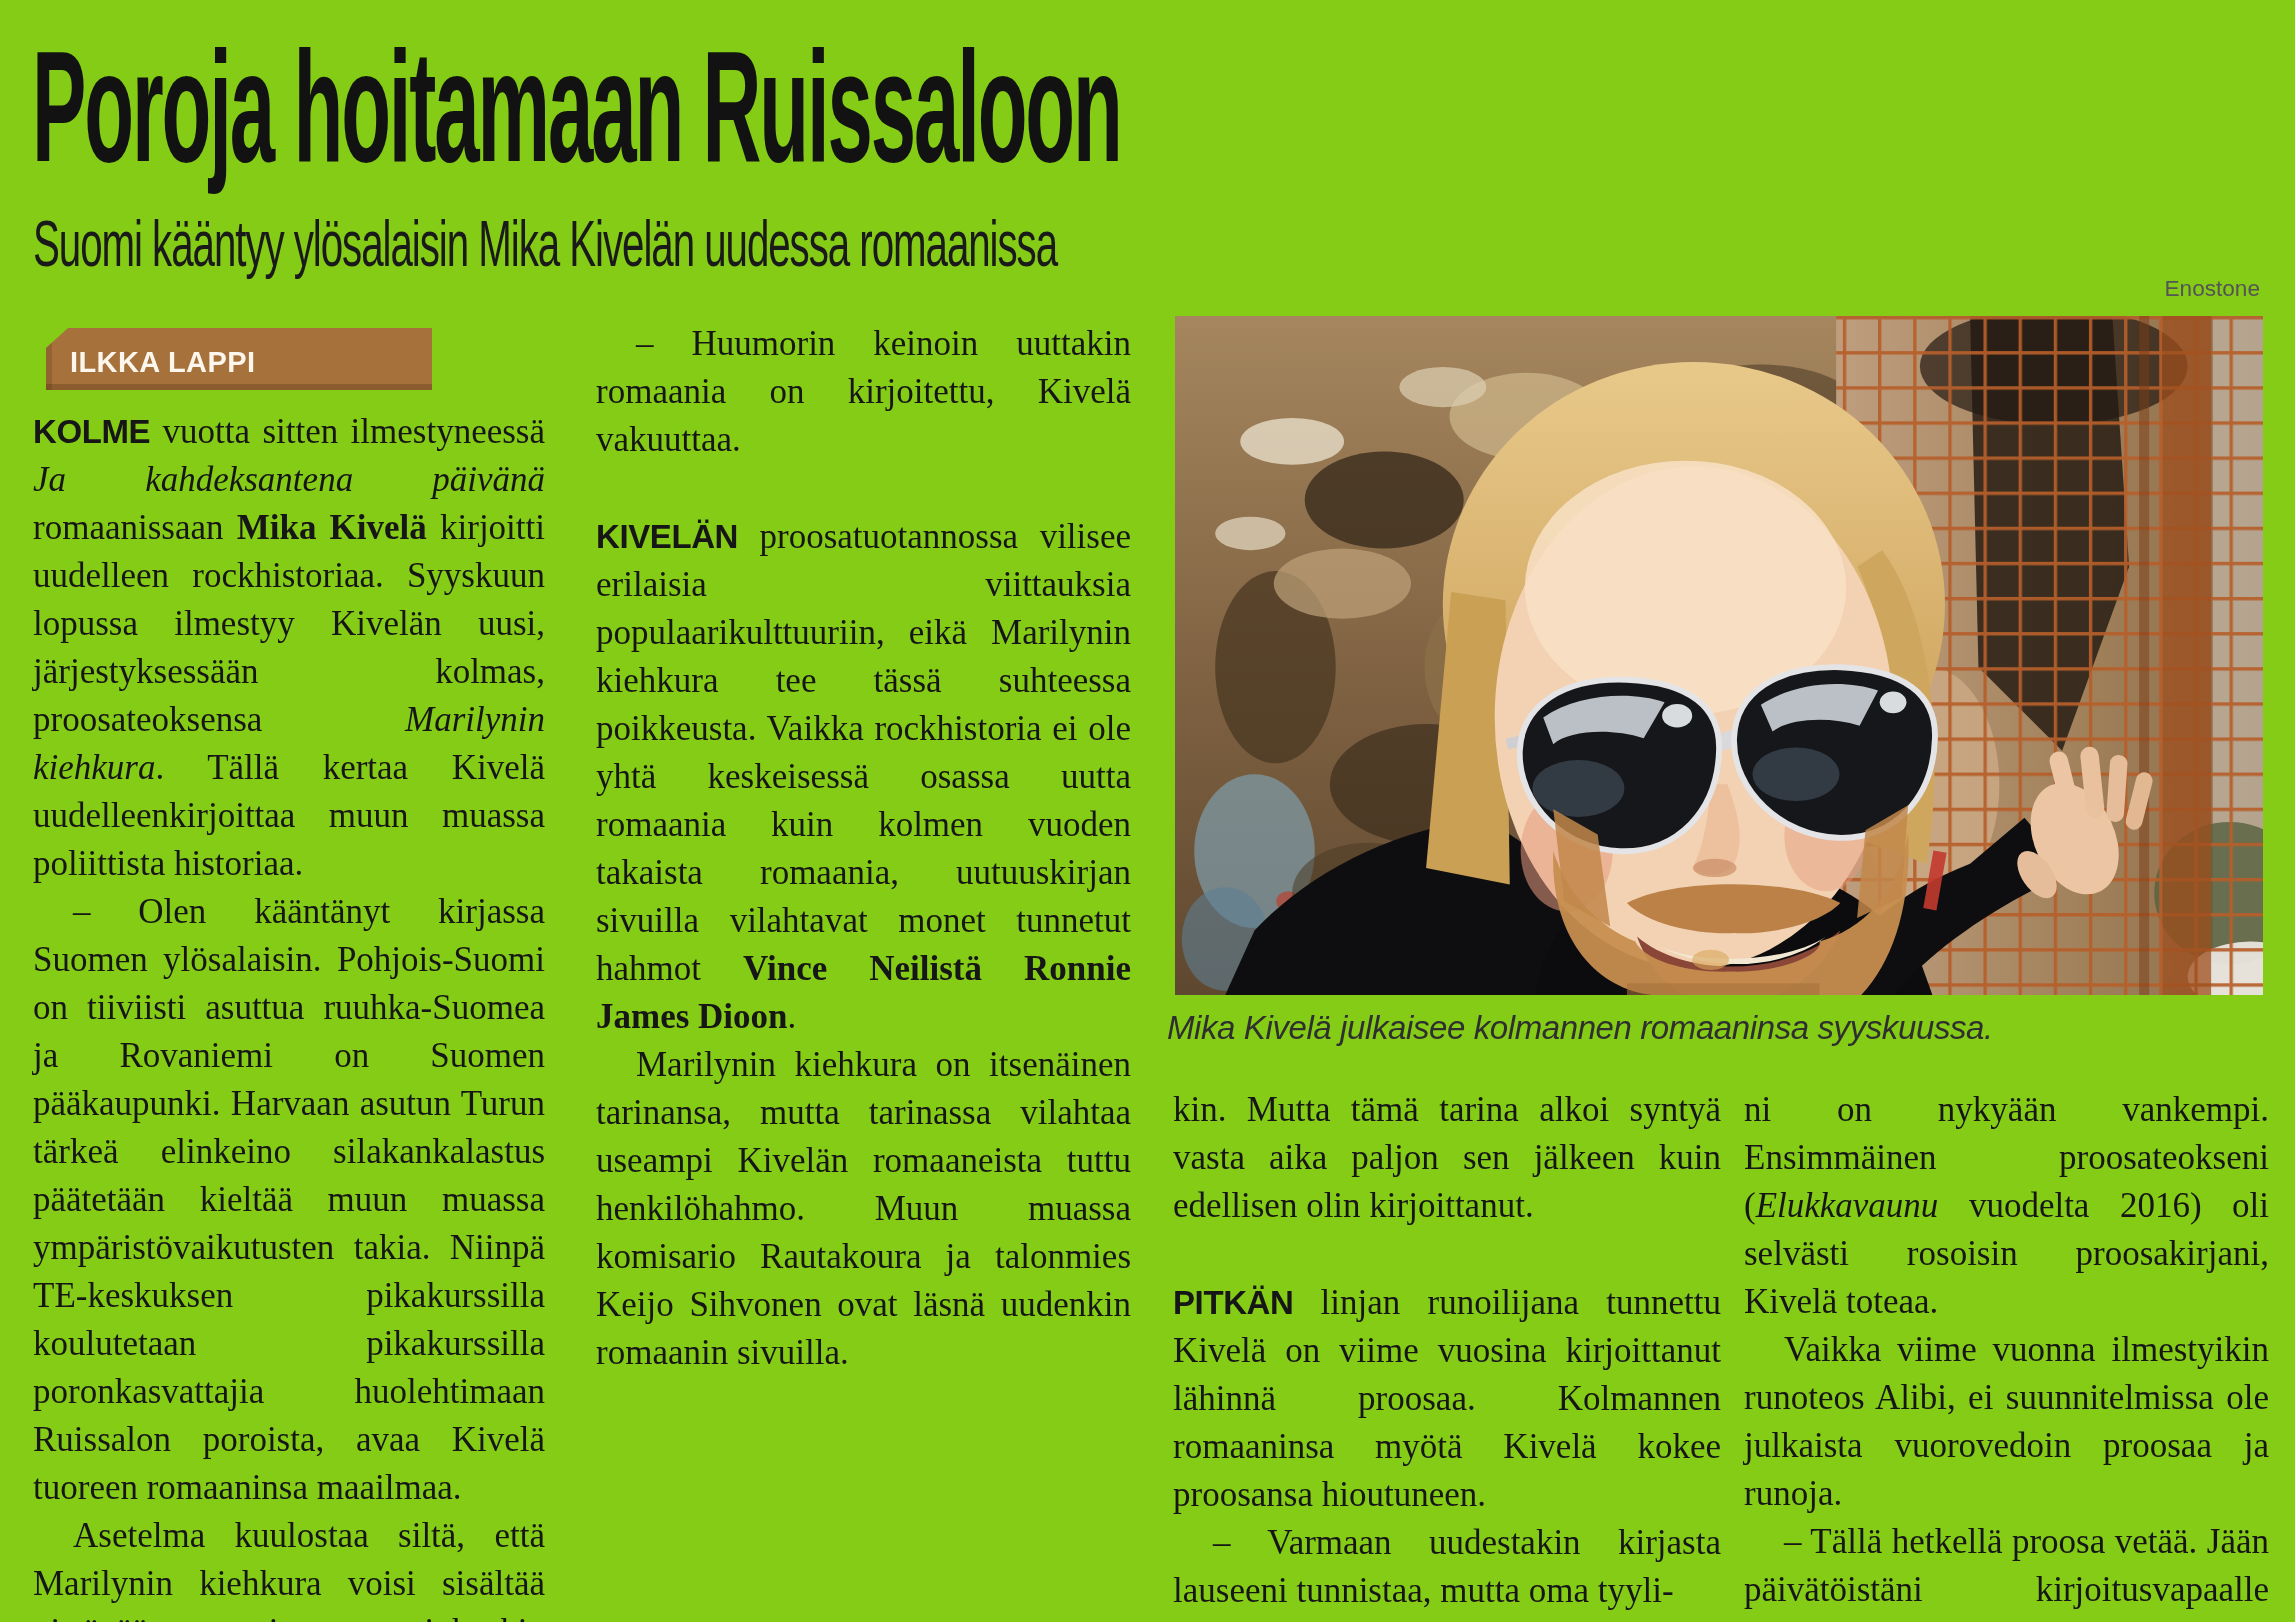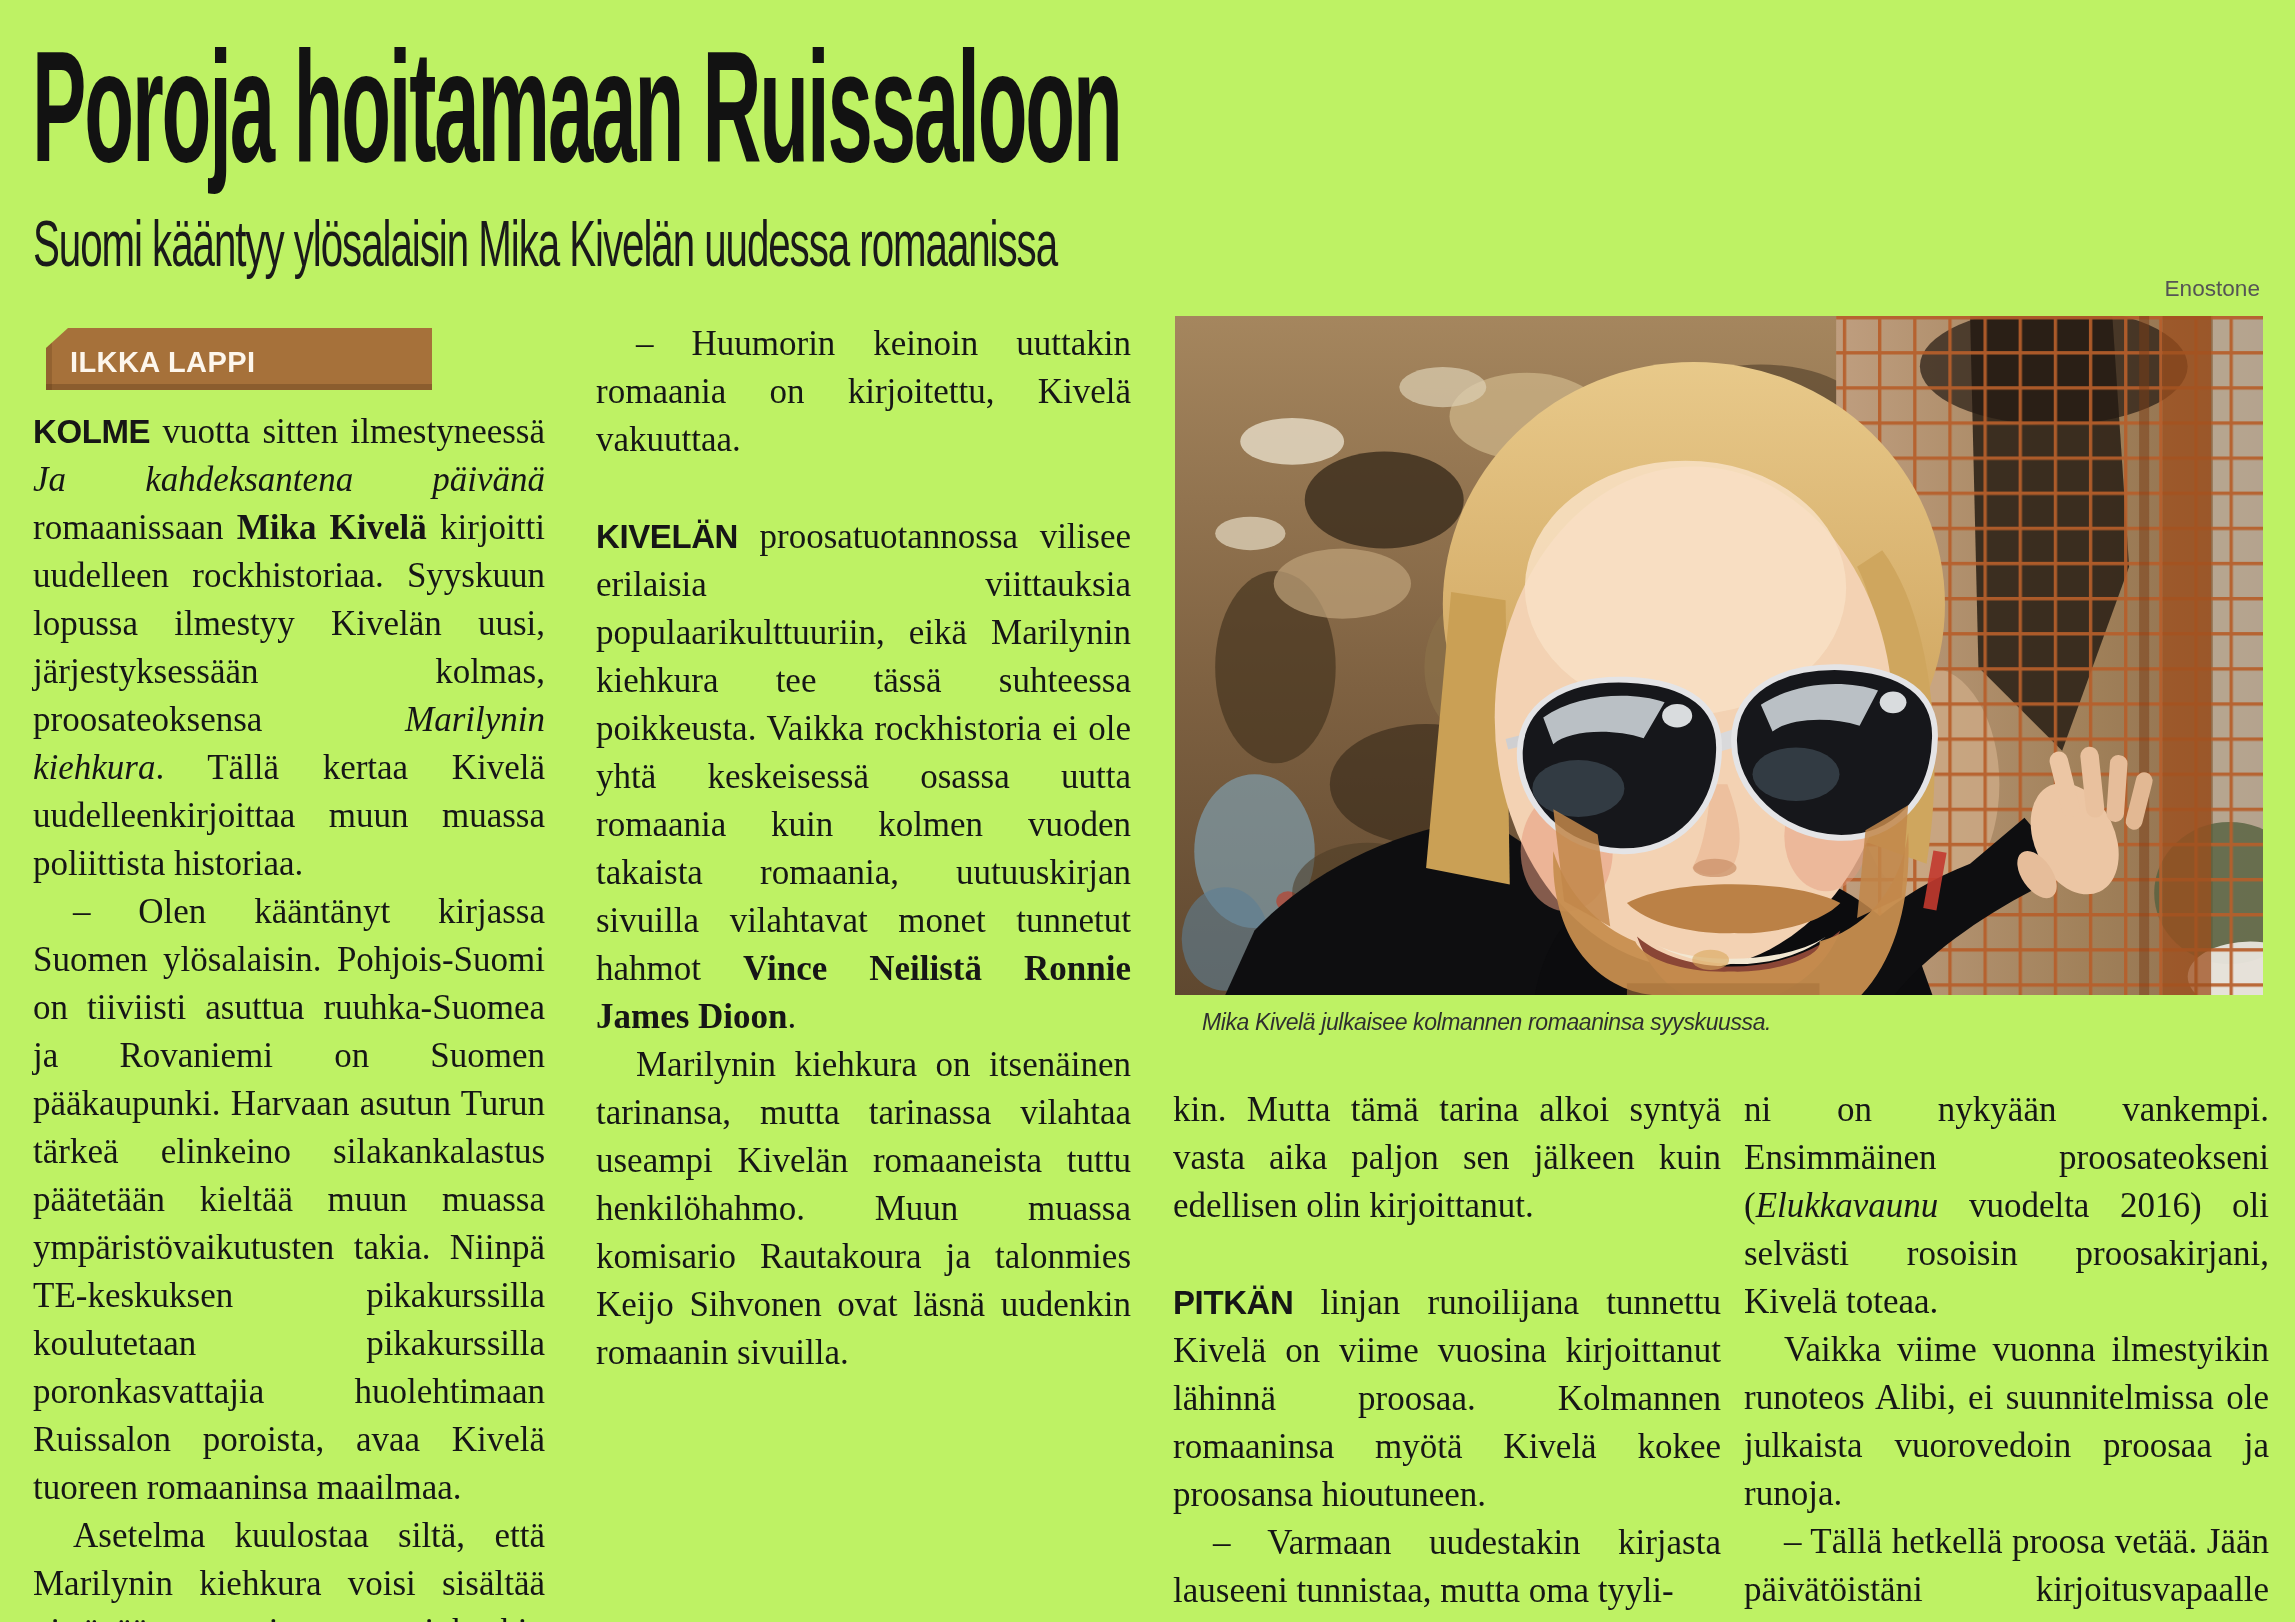--- a/index.html
+++ b/index.html
@@ -1,19 +1,19 @@
 <!DOCTYPE html>
 <html style="font-size:13.4px"><head>
 <meta charset="utf-8">
 <style>
   html,body{margin:0;padding:0;background:#e8e8e8;}
   .page{
     position:relative;
     width:2295px;height:1623px;
-    background:#bef264;
+    background:#84cc16;
     overflow:hidden;
     font-family:"Liberation Serif", serif;
     color:#161616;
   }
   
   .headline-wrap{position:absolute;left:32px;top:28.4px;height:176px;}
   .headline{
     display:inline-block;white-space:nowrap;
     font-family:"Liberation Sans", sans-serif;
     font-weight:bold;font-size:157px;line-height:1;
@@ -46,23 +46,23 @@
     position:absolute;right:35px;top:276px;
     font-family:"Liberation Sans", sans-serif;
     font-size:22.6px;color:#555;
   }
   .photo{
     position:absolute;left:1175px;top:316px;width:1088px;height:679px;
     overflow:hidden;background:#8a6a46;
   }
   .photo svg{display:block;width:100%;height:100%;}
   .photo-caption{
-    position:absolute;left:1202px;top:1009px;width:1079px;
-    font-family:"Liberation Sans", sans-serif;
-    font-style:italic;font-size:23px;color:#2f2f2f;
+    position:absolute;left:1167px;top:1009px;width:1079px;
+    font-family:"Liberation Sans", sans-serif;
+    font-style:italic;font-size:33px;color:#2f2f2f;
     letter-spacing:-0.4px;
   }
   
   .col{
     position:absolute;
     font-size:35px;line-height:48px;
     text-align:justify;
   }
   .col p{margin:0;}
   .col p.indent{text-indent:40px;}

